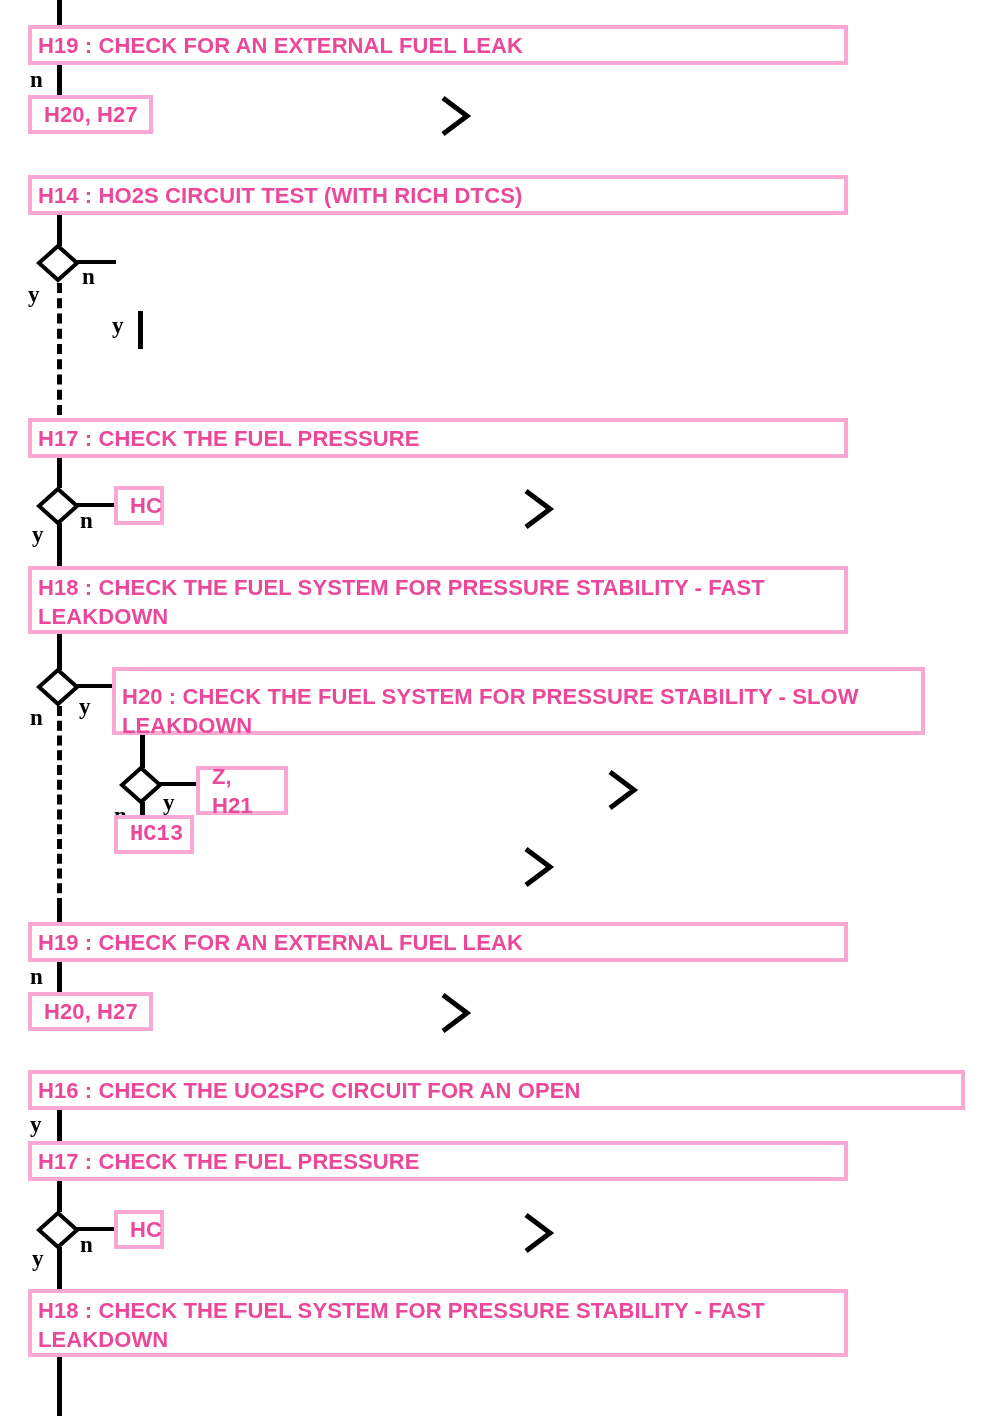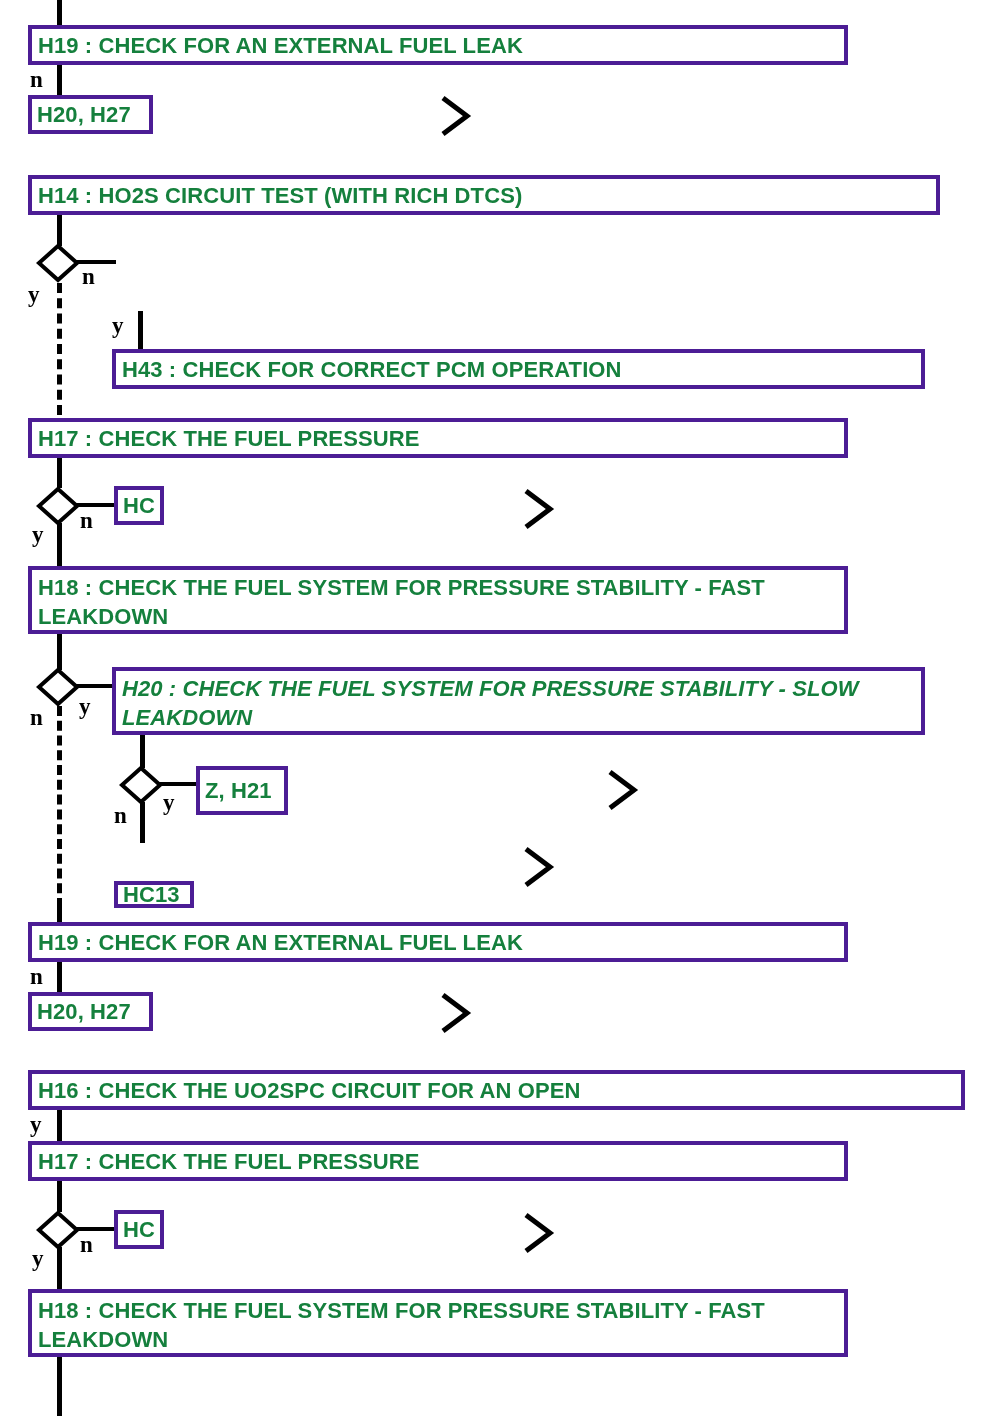--- a/index.html
+++ b/index.html
@@ -12,35 +12,35 @@
     width: 1008px;
     height: 1416px;
     background: #ffffff;
     font-family: "Liberation Sans", sans-serif;
     overflow: hidden;
   }
   
   .node-box {
     position: absolute;
     box-sizing: border-box;
-    border: 4px solid #4c1d95;
+    border: 4px solid #f9a8d4;
     background: #ffffff;
-    color: #15803d;
+    color: #ec4899;
     font-weight: bold;
     font-size: 22px;
     line-height: 29px;
     letter-spacing: 0.1px;
     padding: 2px 0 2px 6px;
     white-space: pre-line;
     display: flex;
     align-items: center;
   }
   .node-box.small {
     font-size: 22px;
-    padding: 1px 6px 1px 5px;
+    padding: 1px 6px 1px 12px;
     border-width: 4px;
   }
   
   .vline {
     position: absolute;
     width: 5px;
     background: #000000;
   }
   .vline.dashed {
     background: none;
@@ -86,41 +86,40 @@
   <div class="branch-label" style="left:30px; top:68px;">n</div>
 
   <div class="node-box small" style="left:28px; top:95px; width:125px; height:39px;">H20, H27</div>
 
   <div class="chevron" style="left:437px; top:92px;">
     <svg width="40" height="48" viewBox="0 0 40 48">
         <polyline points="6,6 30,24 6,42" fill="none" stroke="#000" stroke-width="5"></polyline>
       </svg>
   </div>
 
-  <div class="node-box" style="left:28px; top:175px; width:912px; height:40px;">H14 : HO2S CIRCUIT TEST (WITH RICH DTCS)</div>
+  <div class="node-box" style="left:28px; top:175px; width:820px; height:40px;">H14 : HO2S CIRCUIT TEST (WITH RICH DTCS)</div>
 
   <div class="vline" style="left:57px; top:215px; width:5px; height:31px;"></div>
 
   <div class="diamond" style="left:36px; top:243px;">
     <svg width="44" height="40" viewBox="0 0 44 40">
         <polygon points="22,3 41,20 22,37 3,20" fill="#fff" stroke="#000" stroke-width="4"></polygon>
       </svg>
   </div>
 
   <div class="hline" style="left:76px; top:260px; width:40px; height:4px;"></div>
   <div class="branch-label" style="left:82px; top:265px;">n</div>
   <div class="branch-label" style="left:28px; top:283px;">y</div>
 
   <div class="vline dashed" style="left:57px; top:283px; height:132px;"></div>
 
 
   <div class="vline" style="left:138px; top:311px; width:5px; height:38px;"></div>
   <div class="branch-label" style="left:112px; top:314px;">y</div>
 
-  <div class="node-box" style="left:112px; top:349px; width:813px; height:40px;">H43 : CHECK FOR CORRECT PCM OPERATION</div>
 
   <div class="node-box" style="left:28px; top:418px; width:820px; height:40px;">H17 : CHECK THE FUEL PRESSURE</div>
 
   <div class="vline" style="left:57px; top:458px; width:5px; height:30px;"></div>
 
   <div class="diamond" style="left:36px; top:486px;">
     <svg width="44" height="40" viewBox="0 0 44 40">
         <polygon points="22,3 41,20 22,37 3,20" fill="#fff" stroke="#000" stroke-width="4"></polygon>
       </svg>
   </div>
@@ -146,21 +145,21 @@
         <polygon points="22,3 41,20 22,37 3,20" fill="#fff" stroke="#000" stroke-width="4"></polygon>
       </svg>
   </div>
   <div class="hline" style="left:76px; top:684px; width:40px; height:4px;"></div>
   <div class="branch-label" style="left:79px; top:695px;">y</div>
   <div class="branch-label" style="left:30px; top:706px;">n</div>
 
   <div class="vline dashed" style="left:57px; top:706px; height:202px;"></div>
   <div class="vline" style="left:57px; top:908px; width:5px; height:14px;"></div>
 
-  <div class="node-box" style="left:112px; top:667px; width:813px; height:68px; align-items:flex-start; padding-top:3px;font-style:italic;">H20 : CHECK THE FUEL SYSTEM FOR PRESSURE STABILITY - SLOW LEAKDOWN</div>
+  <div class="node-box" style="left:112px; top:667px; width:813px; height:68px; align-items:flex-start; padding-top:11px;">H20 : CHECK THE FUEL SYSTEM FOR PRESSURE STABILITY - SLOW LEAKDOWN</div>
 
   <div class="vline" style="left:140px; top:735px; width:5px; height:33px;"></div>
 
   <div class="diamond" style="left:119px; top:765px;">
     <svg width="44" height="40" viewBox="0 0 44 40">
         <polygon points="22,3 41,20 22,37 3,20" fill="#fff" stroke="#000" stroke-width="4"></polygon>
       </svg>
   </div>
   <div class="hline" style="left:159px; top:782px; width:40px; height:4px;"></div>
   <div class="branch-label" style="left:163px; top:791px;">y</div>
@@ -168,21 +167,21 @@
   <div class="vline" style="left:140px; top:802px; width:5px; height:41px;"></div>
 
   <div class="node-box small" style="left:196px; top:766px; width:92px; height:49px;">Z, H21</div>
 
   <div class="chevron" style="left:604px; top:766px;">
     <svg width="40" height="48" viewBox="0 0 40 48">
         <polyline points="6,6 30,24 6,42" fill="none" stroke="#000" stroke-width="5"></polyline>
       </svg>
   </div>
 
-  <div class="node-box small" style="left:114px; top:881px; width:80px; height:27px;">HC13</div>
+  <div class="node-box small" style="left:114px; top:815px; width:80px; height:39px;font-family:Liberation Mono, monospace;">HC13</div>
 
   <div class="chevron" style="left:520px; top:843px;">
     <svg width="40" height="48" viewBox="0 0 40 48">
         <polyline points="6,6 30,24 6,42" fill="none" stroke="#000" stroke-width="5"></polyline>
       </svg>
   </div>
 
   <div class="node-box" style="left:28px; top:922px; width:820px; height:40px;">H19 : CHECK FOR AN EXTERNAL FUEL LEAK</div>
 
   <div class="vline" style="left:57px; top:962px; width:5px; height:30px;"></div>

